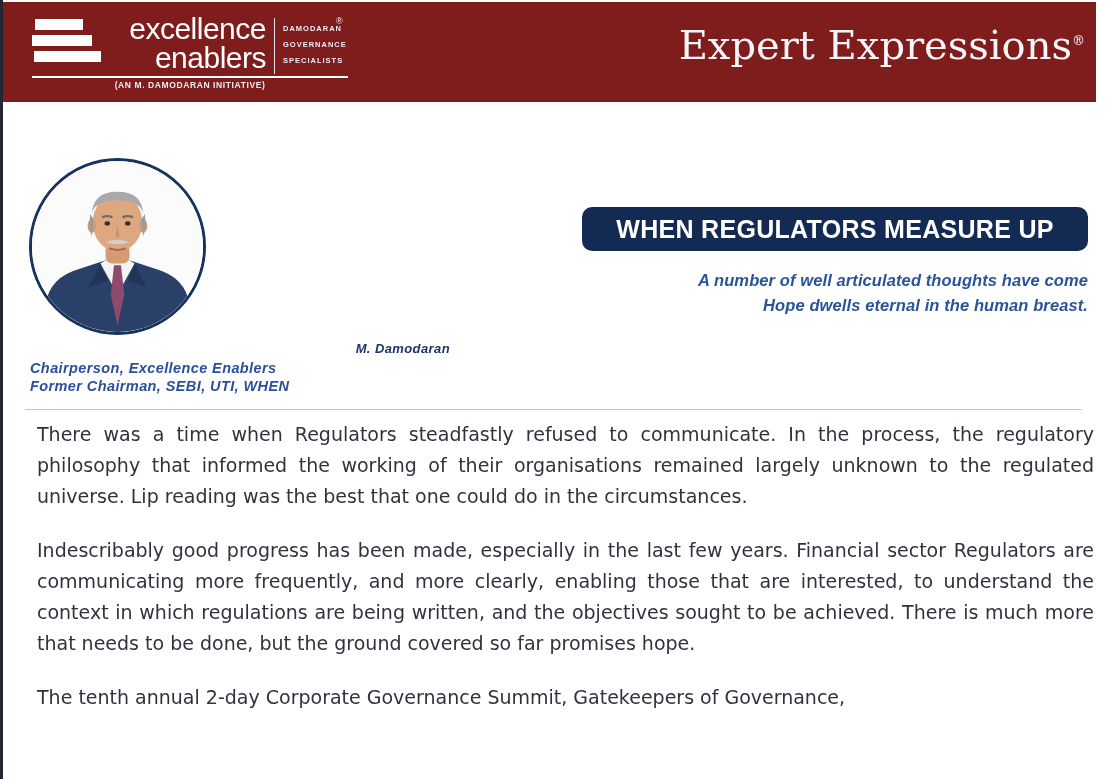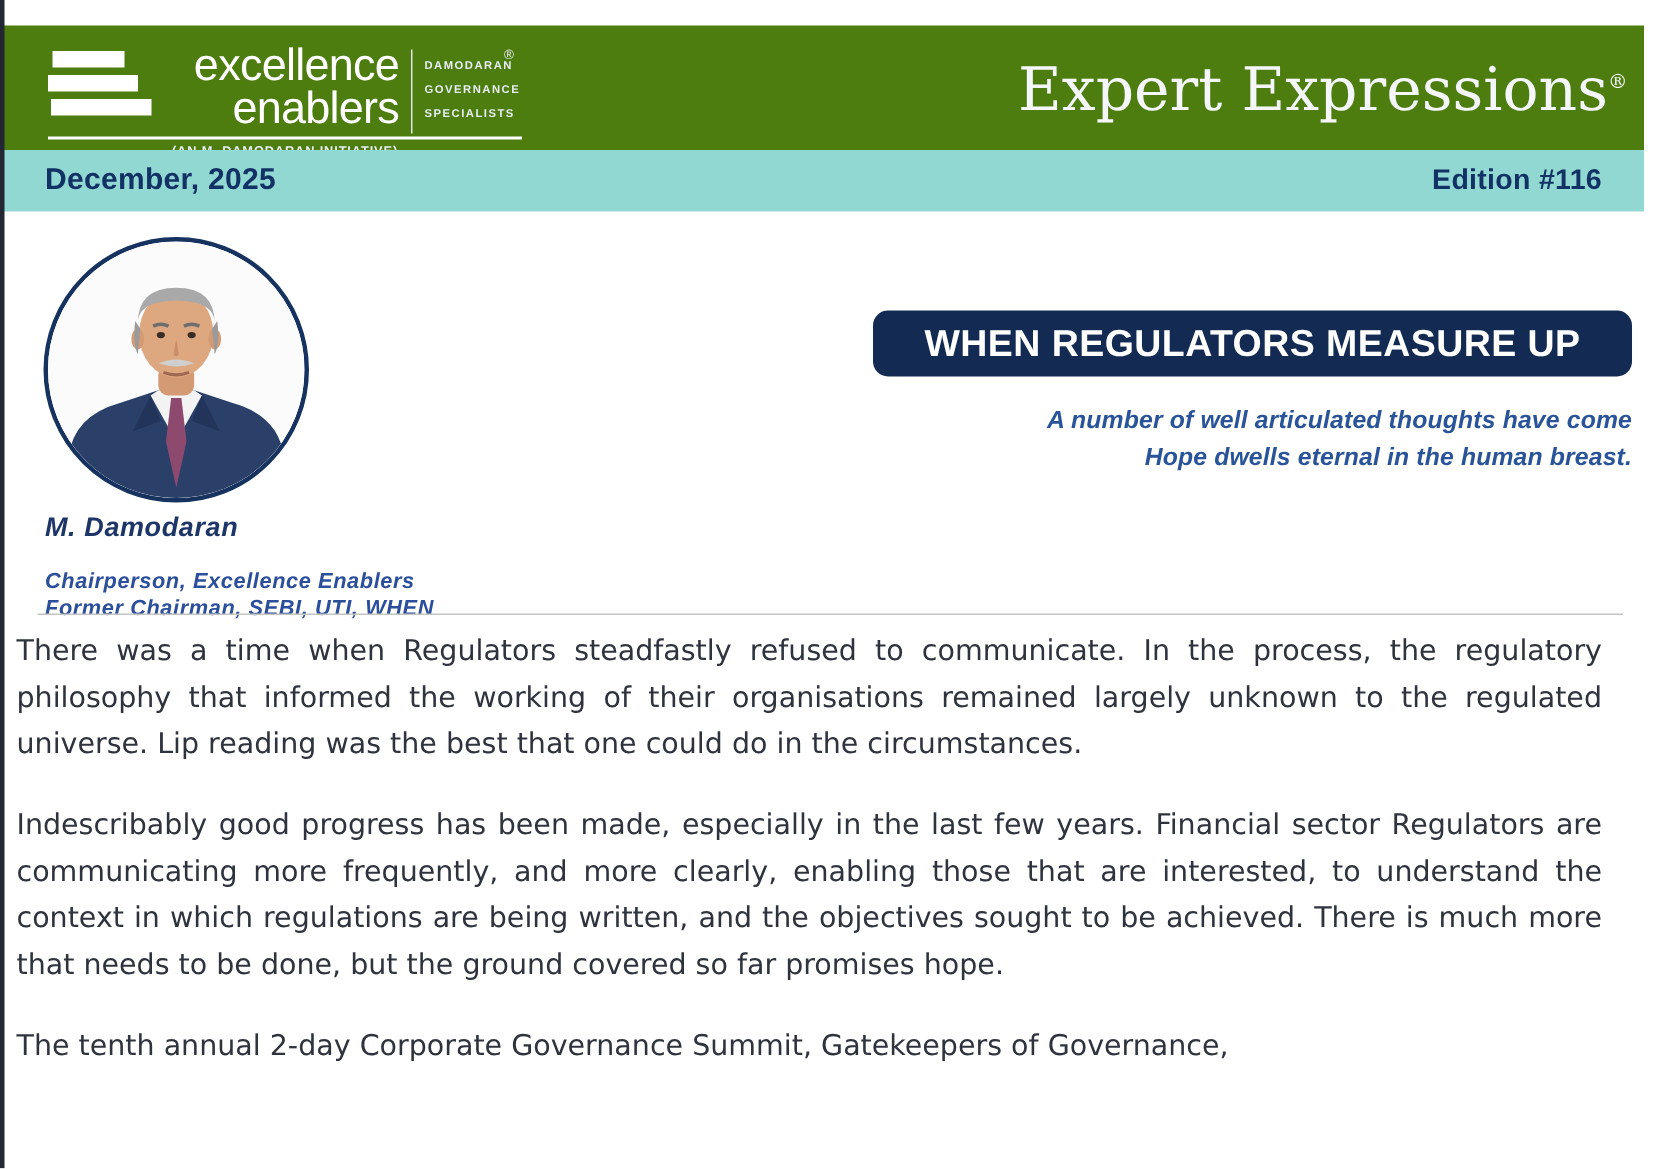--- a/index.html
+++ b/index.html
@@ -8,22 +8,22 @@
     position:relative; width:1106px; height:779px;
     background:#ffffff; overflow:hidden;
     font-family:"Liberation Sans", sans-serif;
   }
   .page-edge {
     position:absolute; left:0; top:0; width:3px; height:779px;
     background:#232733; z-index:50;
   }
   
   .masthead {
-    position:absolute; left:0; top:17px; width:1096px; height:100px;
-    background:#4d7c0f;
+    position:absolute; left:0; top:2px; width:1096px; height:100px;
+    background:#7f1d1d;
   }
   .logo { position:absolute; left:30px; top:12px; width:330px; height:78px; color:#fff; }
   .logo-bars { position:absolute; left:2px; top:5px; width:70px; height:52px; }
   .logo-bars .bar { position:absolute; left:0; background:#ffffff; height:11px; }
   .logo-bars .b1 { top:0;    width:48px; left:3px; }
   .logo-bars .b2 { top:16px; width:60px; left:0; }
   .logo-bars .b3 { top:32px; width:67px; left:2px; }
   .logo-word {
     position:absolute; left:60px; top:0px; width:176px; text-align:right;
     font-size:30px; line-height:29px; letter-spacing:-0.5px; font-weight:400; color:#fff;
@@ -55,39 +55,39 @@
   }
   .issue-bar .date { font-size:20px; font-weight:700; color:#123266; letter-spacing:0.2px; }
   .issue-bar .edition { font-size:19px; font-weight:700; color:#123266; letter-spacing:0.2px; }
   
   .photo-wrap {
     position:absolute; left:29px; top:158px; width:177px; height:177px;
     border:3px solid #16325f; border-radius:50%; overflow:hidden; background:#fdfdfd;
   }
   .photo-wrap svg { display:block; width:100%; height:100%; }
   .author-caption { position:absolute; left:30px; top:341px; width:420px; font-style:italic; }
-  .author-name { font-size:18px; font-weight:700; color:#1d3567; letter-spacing:0.4px; margin-bottom:17px; }
+  .author-name { font-size:13px; font-weight:700; color:#1d3567; letter-spacing:0.4px; margin-bottom:3px;text-align:right; }
   .author-role { font-size:14.5px; font-weight:700; color:#2c4f9c; letter-spacing:0.4px; line-height:18px; }
   .divider-rule {
     position:absolute; left:25px; top:409px; width:1057px; height:1px; background:#c4c4c4;
   }
   
   .headline-box {
     position:absolute; left:582px; top:207px; width:506px; height:44px;
     background:#132a52; color:#ffffff; display:flex; align-items:center; justify-content:center;
     font-size:25px; font-weight:700; letter-spacing:0.3px; white-space:nowrap;border-radius:10px;
   }
   .standfirst {
     position:absolute; left:568px; top:268px; width:520px; text-align:right;
     font-style:italic; font-weight:700; font-size:16.5px; line-height:25px; color:#2a5499;
     letter-spacing:0.1px;
   }
   
   .body-copy {
-    position:absolute; left:11px; top:419px; width:1057px;
+    position:absolute; left:37px; top:419px; width:1057px;
     font-family:"DejaVu Sans","Liberation Sans", sans-serif;
     font-size:19px; line-height:31px; color:#2f333d; text-align:justify;
   }
   .body-copy p { margin-bottom:23px; }
 </style>
 </head>
 <body>
 
 <div class="page">
   <div class="page-edge"></div>
@@ -111,24 +111,20 @@
       </div>
       <div class="logo-reg">®</div>
       <div class="logo-rule"></div>
       <div class="logo-sub">(AN M. DAMODARAN INITIATIVE)</div>
     </div>
     <div class="masthead-title">
       <span>Expert Expressions</span><sup>®</sup>
     </div>
   </div>
 
-  <div class="issue-bar">
-    <span class="date">December, 2025</span>
-    <span class="edition">Edition #116</span>
-  </div>
 
   <div class="photo-wrap">
     <svg viewBox="0 0 100 100">
       <rect x="0" y="0" width="100" height="100" fill="#fbfbfb"></rect>
 
       <path d="M8,100 L8,84 Q10,68 28,63 L43,58 L57,58 L72,63 Q90,68 92,84 L92,100 Z" fill="#2b4068"></path>
 
       <path d="M40,60 L50,78 L60,60 L57,58 L43,58 Z" fill="#f3f3f3"></path>
 
       <path d="M48,61 L52,61 L54,78 L50,96 L46,78 Z" fill="#8d4a6e"></path>

